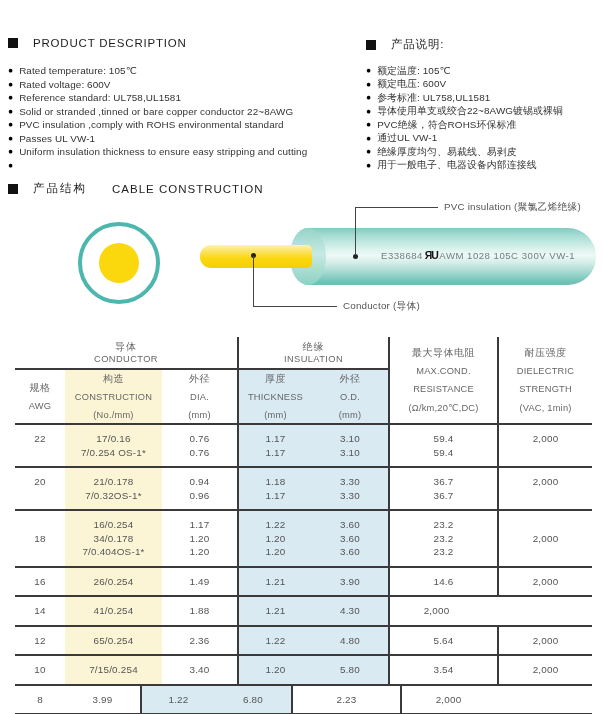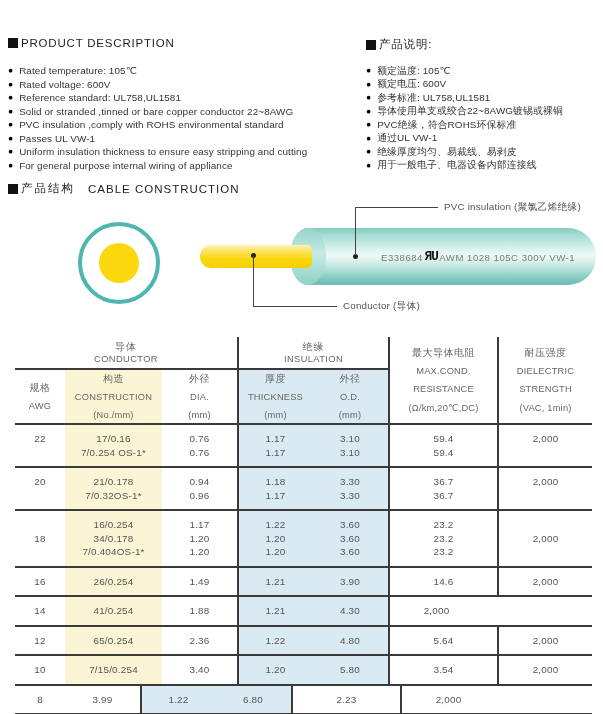--- a/index.html
+++ b/index.html
@@ -10,21 +10,21 @@
     --col-blue:#d9eaf2;
     --txt:#555;
     --hdr:#666;
   }
   html,body{margin:0;padding:0;background:#fff;}
   .page{
     position:relative;width:603px;height:714px;background:#fff;overflow:hidden;
     font-family:"Liberation Sans","DejaVu Sans",sans-serif;
   }
   
-  .sec-head{position:absolute;display:flex;align-items:center;gap:3px;font-size:11.5px;color:#1e1e1e;letter-spacing:.8px;}
+  .sec-head{position:absolute;display:flex;align-items:center;gap:15px;font-size:11.5px;color:#1e1e1e;letter-spacing:.8px;}
   .sq{width:10px;height:10px;background:#111;flex:0 0 auto;}
   .sec-head .cn{letter-spacing:2px;}
   .sec-head .en{margin-left:10px;letter-spacing:1px;}
   
   .blist{position:absolute;display:flex;flex-direction:column;}
   .bullet-row{display:flex;align-items:center;height:13.5px;}
   .bullet-ic{font-size:8.5px;color:#000;margin-right:6px;line-height:13.5px;}
   .bullet-text{font-size:9.9px;color:#333;white-space:nowrap;letter-spacing:.1px;}
   
   .abs{position:absolute;}
@@ -32,21 +32,21 @@
   .xsec-core{position:absolute;left:17px;top:17px;width:40px;height:40px;border-radius:50%;background:var(--yellow-core);}
   .cable-body{left:290px;top:228px;width:306px;height:57px;
     border-radius:18px 28px 28px 18px / 28px;
     background:linear-gradient(180deg,#83cac0 0%,#a8ded5 14%,#ddf3ee 38%,#eef9f6 48%,#d2ece7 62%,#9cd6cc 80%,#74c2b7 94%,#6dbeb3 100%);}
   .cable-cap{left:290px;top:228px;width:36px;height:57px;border-radius:50%;
     background:linear-gradient(180deg,#96d3c9 0%,#c6eae3 45%,#8fd0c5 100%);}
   .cond-rod{left:200px;top:245px;width:112px;height:23px;border-radius:11px 5px 5px 11px;
     background:linear-gradient(180deg,#fdf3b4 0%,#fce469 25%,#fbd711 58%,#f6cf03 100%);}
   .cable-print{left:381px;top:250px;display:flex;align-items:center;gap:2px;
     font-size:9.6px;color:#6e827e;letter-spacing:.5px;white-space:nowrap;}
-  .ul-mark{font-weight:bold;color:#141414;font-size:12px;letter-spacing:-1px;transform:scaleX(1.05);font-family:Liberation Mono, monospace;}
+  .ul-mark{font-weight:bold;color:#141414;font-size:10px;letter-spacing:-1px;transform:scaleX(1.05);}
   .lead-line{background:#444;}
   .lead-dot{width:5px;height:5px;border-radius:50%;background:#222;}
   .dlabel{font-size:9.8px;color:#555;white-space:nowrap;letter-spacing:.2px;}
   
   .tbl{position:absolute;left:15px;top:337px;width:577px;}
   .thead{display:flex;text-align:right;}
   .thead-left{width:373px;}
   .grow{display:flex;height:31px;}
   .gcell{display:flex;flex-direction:column;justify-content:center;align-items:center;box-sizing:border-box;}
   .g-cond{width:222px;}
@@ -104,21 +104,20 @@
       <div class="bullet-row">
         <span class="bullet-ic">●</span>
         <span class="bullet-text">Passes UL VW-1</span>
       </div>
       <div class="bullet-row">
         <span class="bullet-ic">●</span>
         <span class="bullet-text">Uniform insulation thickness to ensure easy stripping and cutting</span>
       </div>
       <div class="bullet-row">
         <span class="bullet-ic">●</span>
-        <span class="bullet-text">For general purpose internal wiring of appliance</span>
       </div>
     </div>
 
   <div class="sec-head" style="left:366px;top:37px;">
     <span class="sq"></span>
     <span>产品说明:</span>
   </div>
   <div class="blist" style="left:366px;top:64px;">
       <div class="bullet-row">
         <span class="bullet-ic">●</span>

